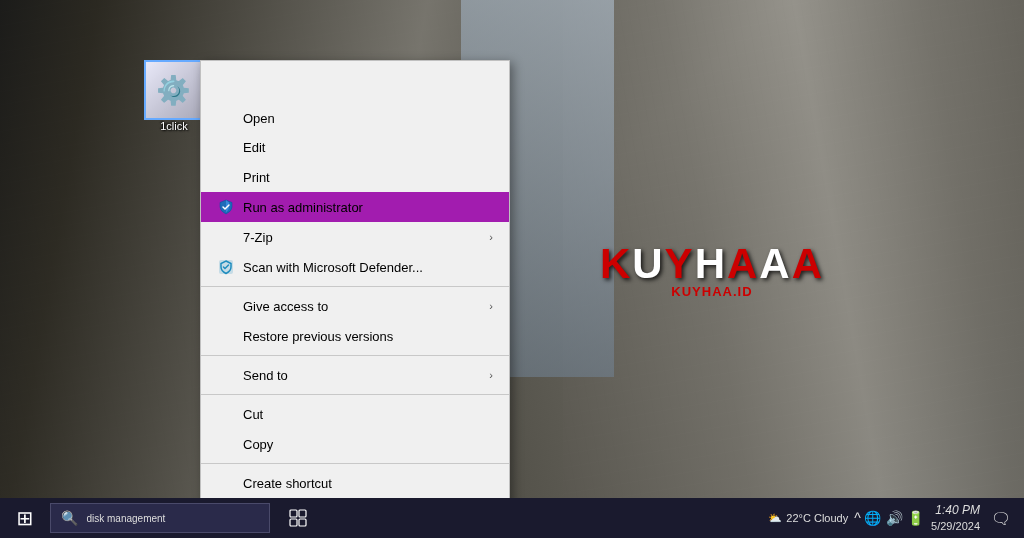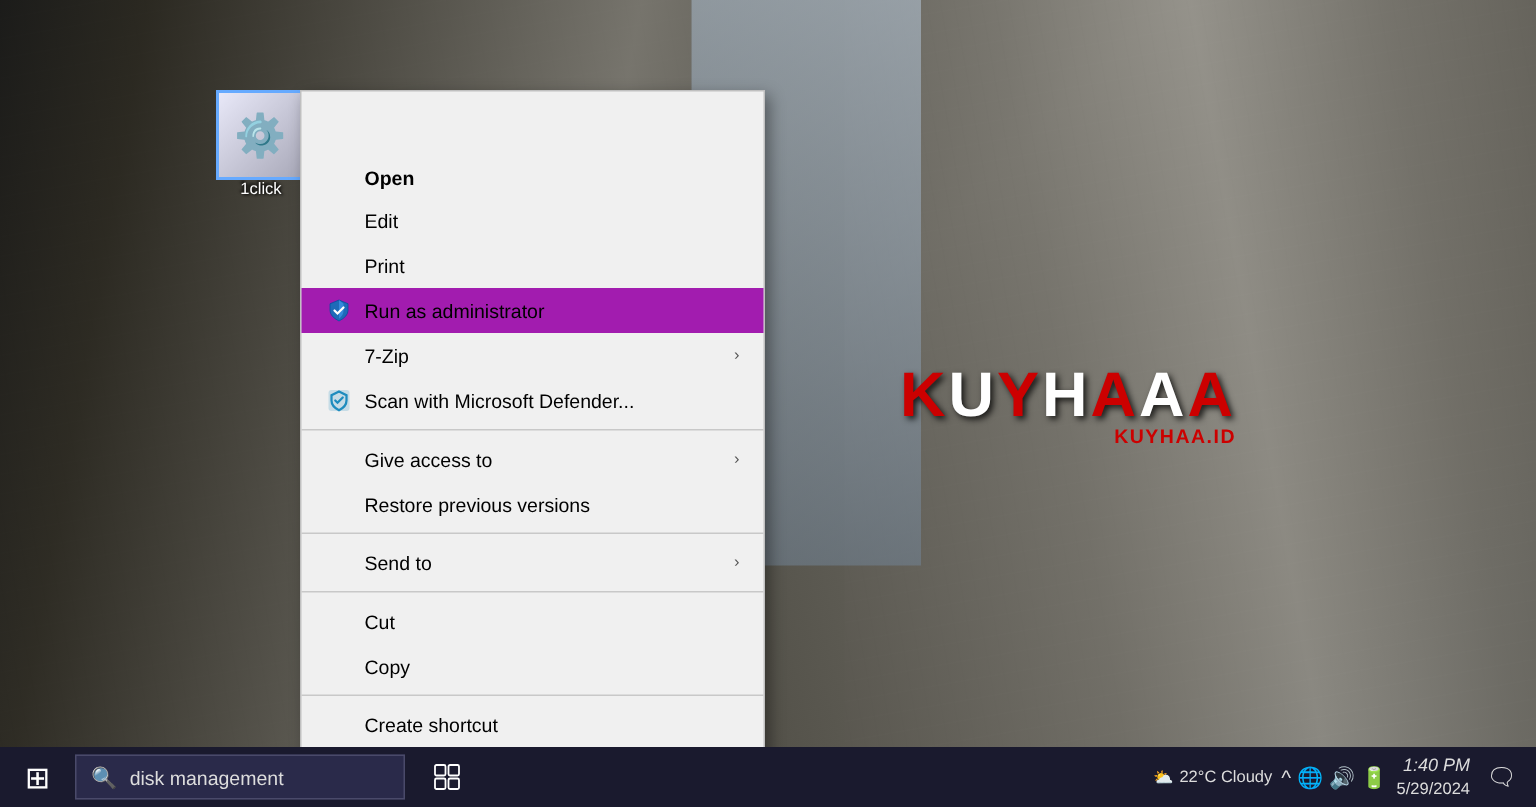--- a/index.html
+++ b/index.html
@@ -93,21 +93,21 @@
       background: linear-gradient(180deg, #b0c0d0 0%, #90a0b0 50%, #708090 100%);
       opacity: 0.6;
     }
 
     
     .watermark {
       position: absolute;
       right: 200px;
       top: 50%;
       transform: translateY(-50%);
-      text-align: right;
+      text-align: center;
     }
 
     .watermark-main {
       font-size: 42px;
       font-weight: 900;
       font-family: Arial Black, Arial, sans-serif;
       letter-spacing: 2px;
     }
 
     .watermark-k { color: #cc0000; text-shadow: 2px 2px 4px rgba(0,0,0,0.8); }
@@ -257,21 +257,21 @@
       cursor: text;
     }
 
     .search-icon-taskbar {
       color: #aaa;
       font-size: 14px;
     }
 
     .search-text {
       color: #ddd;
-      font-size: 13px;
+      font-size: 10px;
     }
 
     .taskbar-middle {
       display: flex;
       align-items: center;
       gap: 4px;
       margin-left: 8px;
     }
 
     .taskbar-btn {
@@ -334,21 +334,21 @@
       display: flex;
       align-items: center;
       justify-content: center;
       cursor: pointer;
       color: #ddd;
       font-size: 16px;
     }
 
     
     .menu-item-bold {
-      font-weight: bold;
+      font-weight: normal;
       margin-top: 44px;
     }
   </style>
 </head>
 <body>
 
 <div class="desktop">
 
   <div class="desktop-bg"></div>
   <div class="rock-texture"></div>

